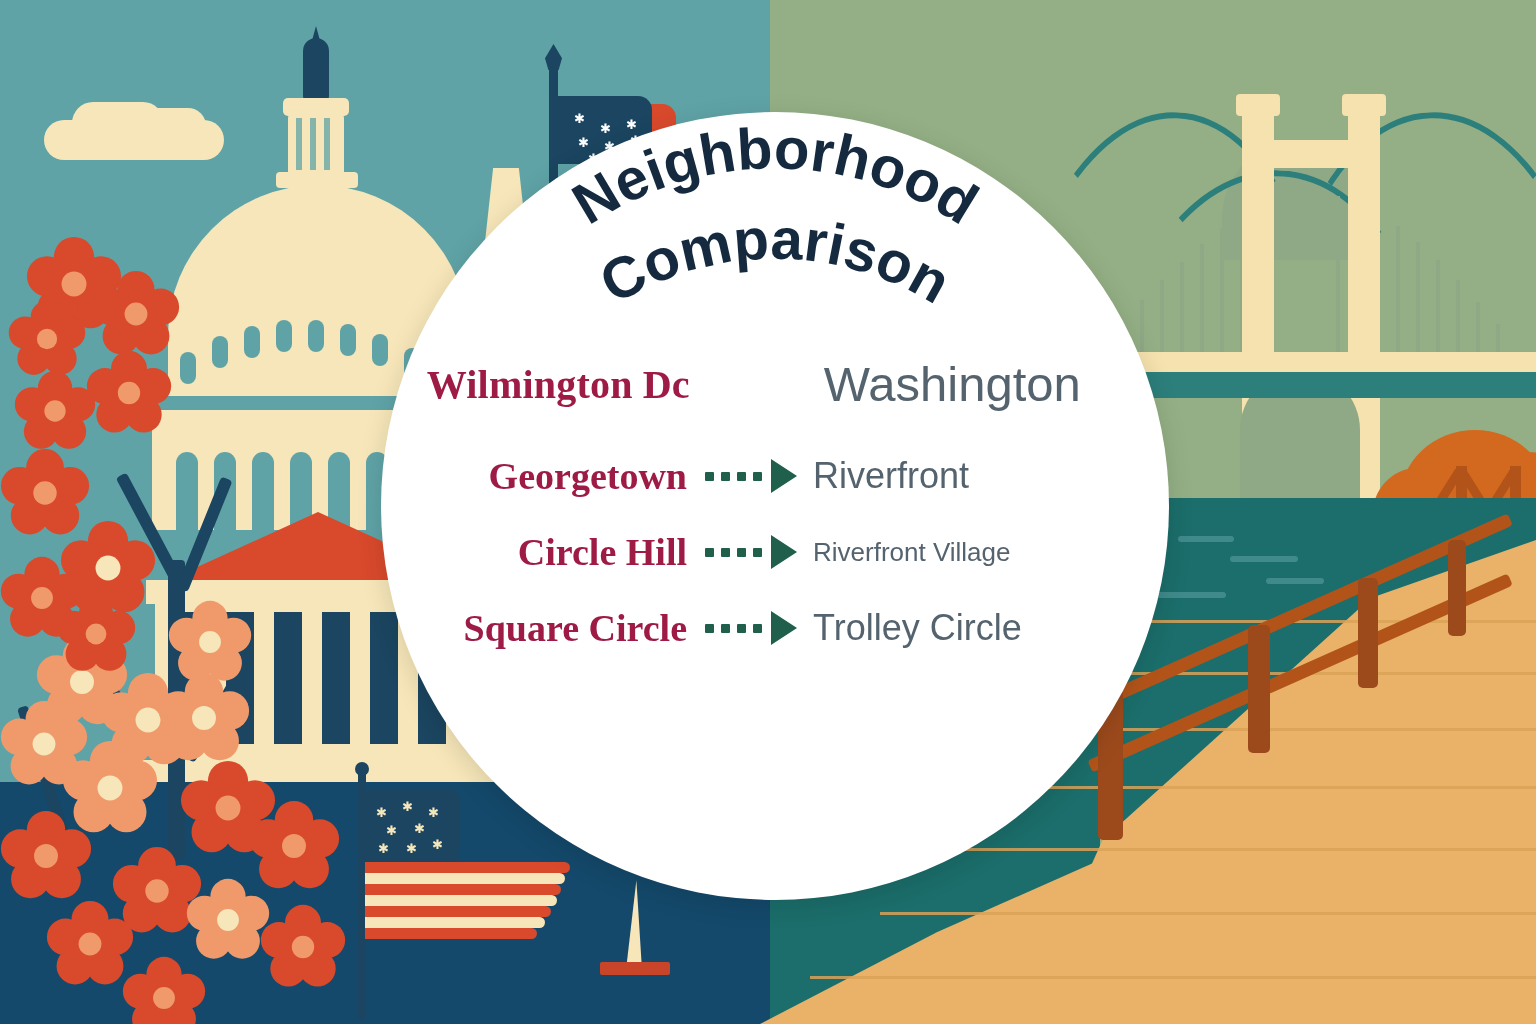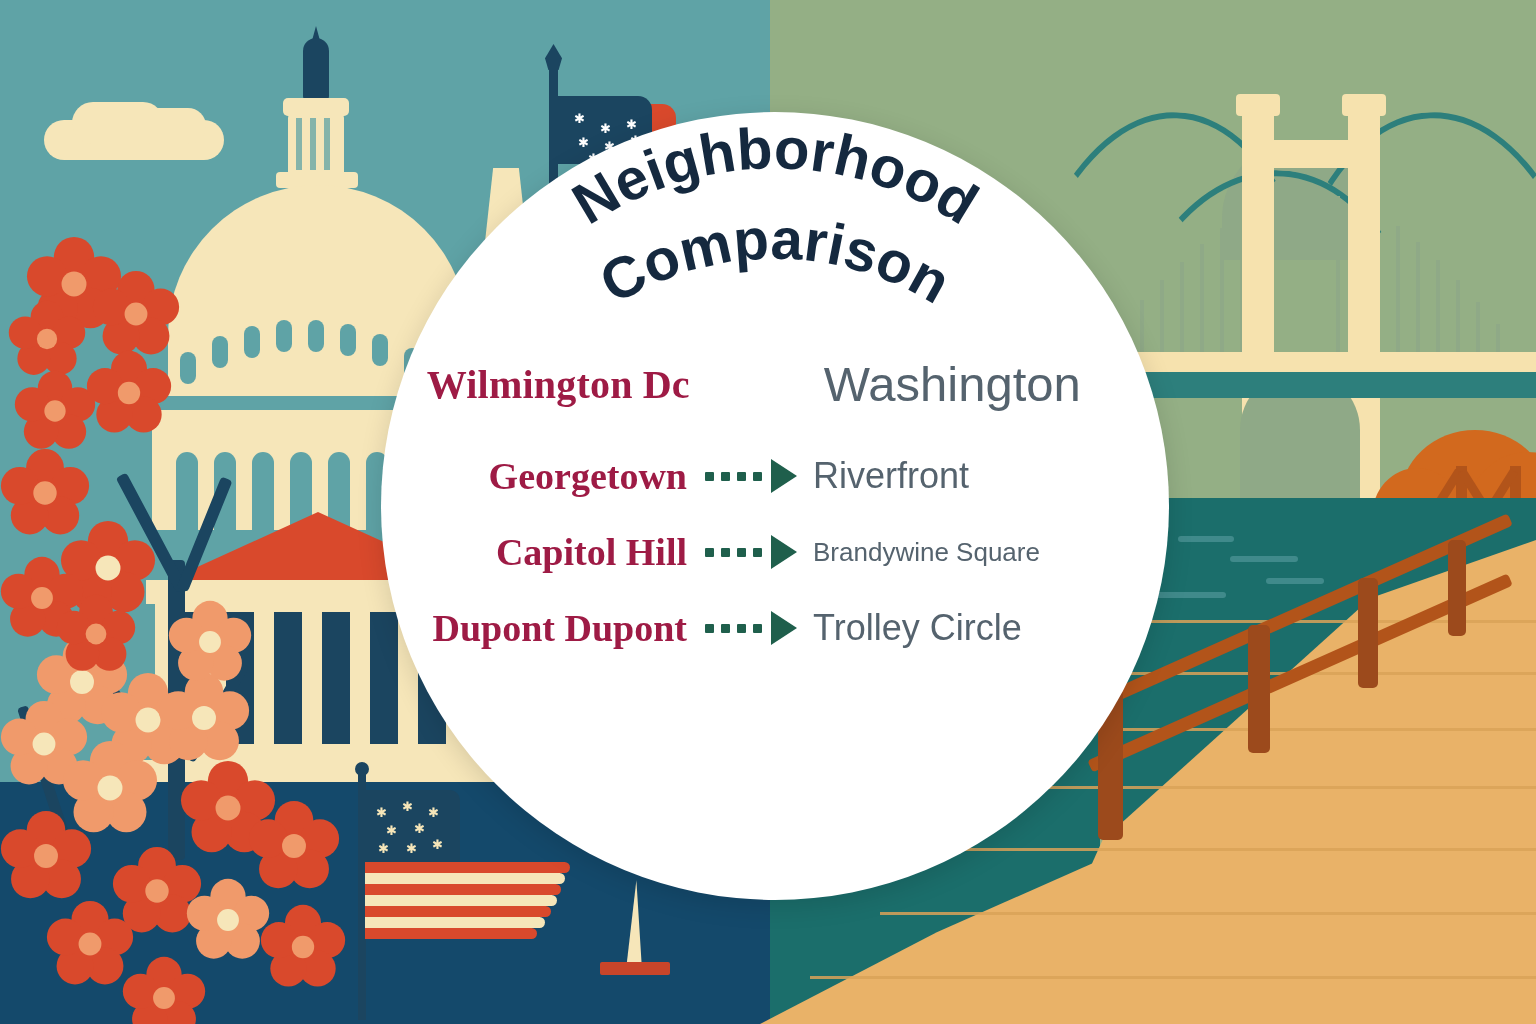--- a/index.html
+++ b/index.html
@@ -552,33 +552,33 @@
           <span class="dash"></span>
           <span class="dash"></span>
           <span class="dash"></span>
           <span class="dash"></span>
           <span class="head"></span>
         </div>
         <div class="rcell">Riverfront</div>
       </div>
 
       <div class="row crow small">
-        <div class="lcell">Capitol Hill</div>
+        <div class="lcell">Circle Hill</div>
         <div class="arrow">
           <span class="dash"></span>
           <span class="dash"></span>
           <span class="dash"></span>
           <span class="dash"></span>
           <span class="head"></span>
         </div>
-        <div class="rcell">Brandywine Square</div>
+        <div class="rcell">Riverfront Village</div>
       </div>
 
       <div class="row crow">
-        <div class="lcell">Dupont Dupont</div>
+        <div class="lcell">Square Circle</div>
         <div class="arrow">
           <span class="dash"></span>
           <span class="dash"></span>
           <span class="dash"></span>
           <span class="dash"></span>
           <span class="head"></span>
         </div>
         <div class="rcell">Trolley Circle</div>
       </div>
 

